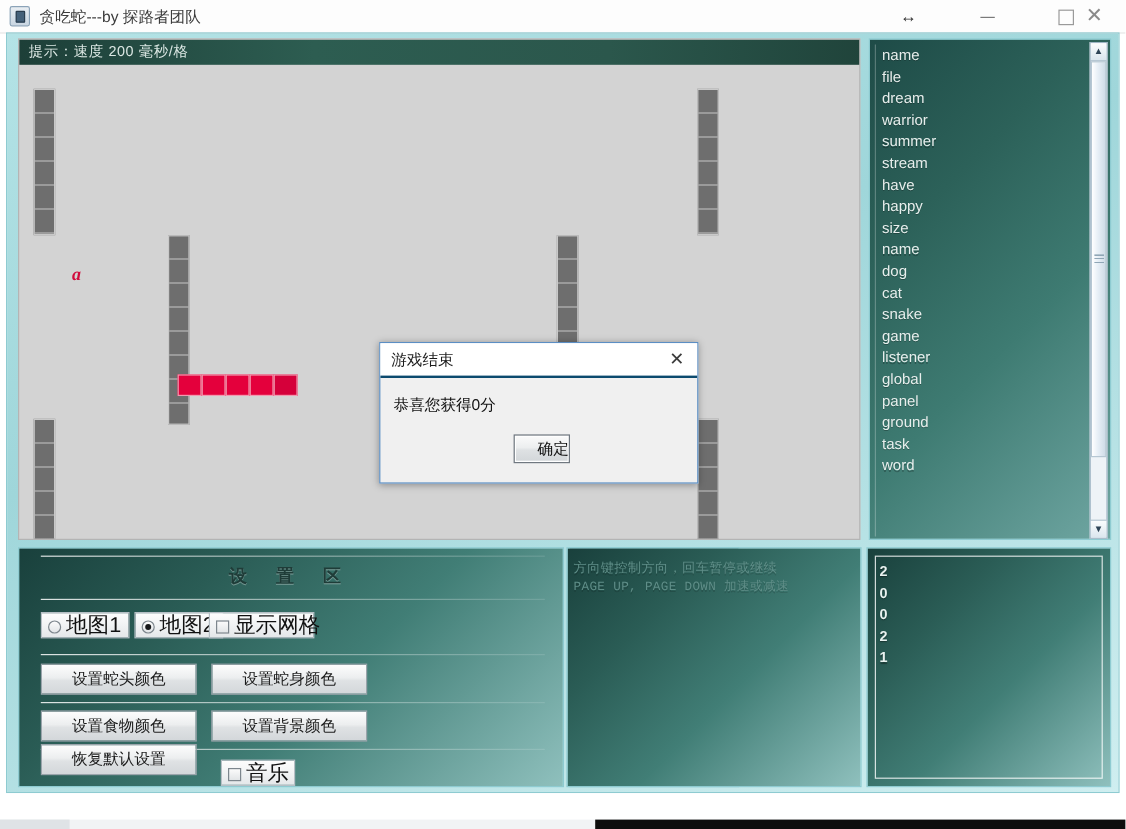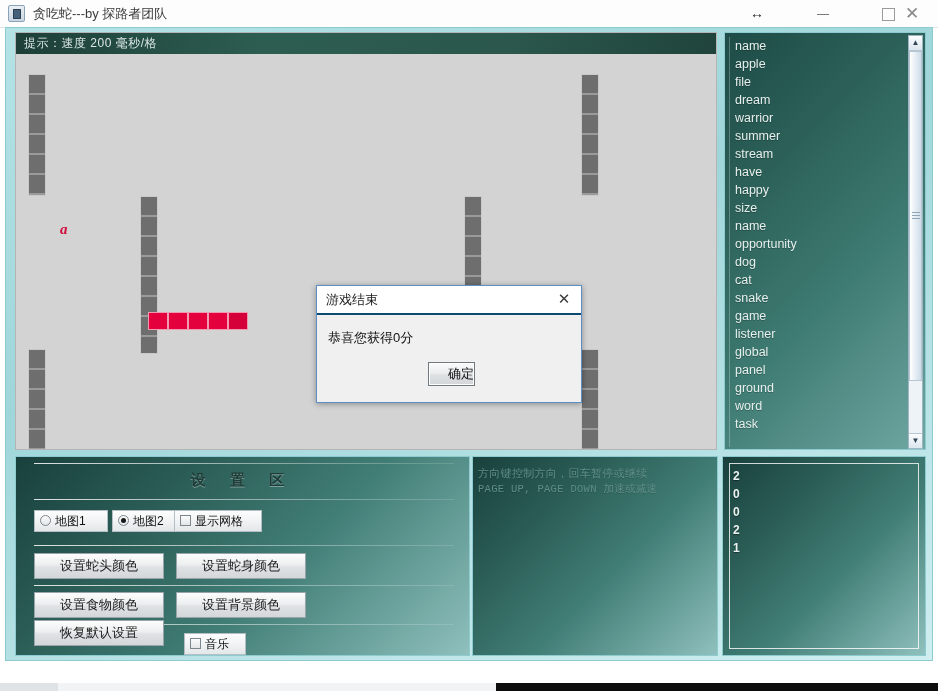--- a/index.html
+++ b/index.html
@@ -165,21 +165,21 @@
     background: linear-gradient(#fdfdfd 0%, #eceeef 45%, #dfe2e4 55%, #d3d7da 100%);
     border: 1px solid #9aa4ab; box-sizing: border-box;
     font-size: 13px; color: #1a1a1a; text-align: center;
     line-height: 24px; height: 26px;
   }
   .swing-btn.disabled { color: #a8adb1; background: linear-gradient(#f2f3f4,#dcdfe1); }
   .swing-ctl {
     position: absolute;
     background: linear-gradient(#fdfdfd 0%, #f1f3f4 50%, #e4e7e9 100%);
     border: 1px solid #b6bfc5; box-sizing: border-box;
-    font-size: 12px; color: #111; height: 22px; line-height: 20px;
+    font-size: 18px; color: #111; height: 22px; line-height: 20px;
     padding-left: 5px; white-space: nowrap;
   }
   .radio {
     display: inline-block; width: 11px; height: 11px; border-radius: 50%;
     border: 1px solid #7d868d; background: linear-gradient(#fbfbfb,#e2e5e7);
     vertical-align: -1px; margin-right: 4px; box-sizing: border-box; position: relative;
   }
   .radio.checked::after {
     content: ""; position: absolute; left: 2px; top: 2px; width: 5px; height: 5px;
     border-radius: 50%; background: #16181a;
@@ -298,41 +298,39 @@
           <div class="snake-seg" style="left: 172px; top: 279px; width: 20px; height: 18px;"></div>
           <div class="snake-seg" style="left: 152px; top: 279px; width: 20px; height: 18px;"></div>
           <div class="snake-seg" style="left: 132px; top: 279px; width: 20px; height: 18px;"></div>
         </div>
       <div class="food" id="food-el" style="left: 44px; top: 189px;">a</div>
     </div>
 
     <div class="wordpanel">
       <div class="wordlist-inner" id="wordlist-host">
           <div class="word">name</div>
-          <div class="word">apple</div>
           <div class="word">file</div>
           <div class="word">dream</div>
           <div class="word">warrior</div>
           <div class="word">summer</div>
           <div class="word">stream</div>
           <div class="word">have</div>
           <div class="word">happy</div>
           <div class="word">size</div>
           <div class="word">name</div>
-          <div class="word">opportunity</div>
           <div class="word">dog</div>
           <div class="word">cat</div>
           <div class="word">snake</div>
           <div class="word">game</div>
           <div class="word">listener</div>
           <div class="word">global</div>
           <div class="word">panel</div>
           <div class="word">ground</div>
+          <div class="word">task</div>
           <div class="word">word</div>
-          <div class="word">task</div>
         </div>
       <div class="scrollbar">
         <div class="sb-arrow sb-up">▲</div>
         <div class="sb-thumb">
             <span class="sb-grip"></span>
           </div>
         <div class="sb-arrow sb-down">▼</div>
       </div>
     </div>
 

